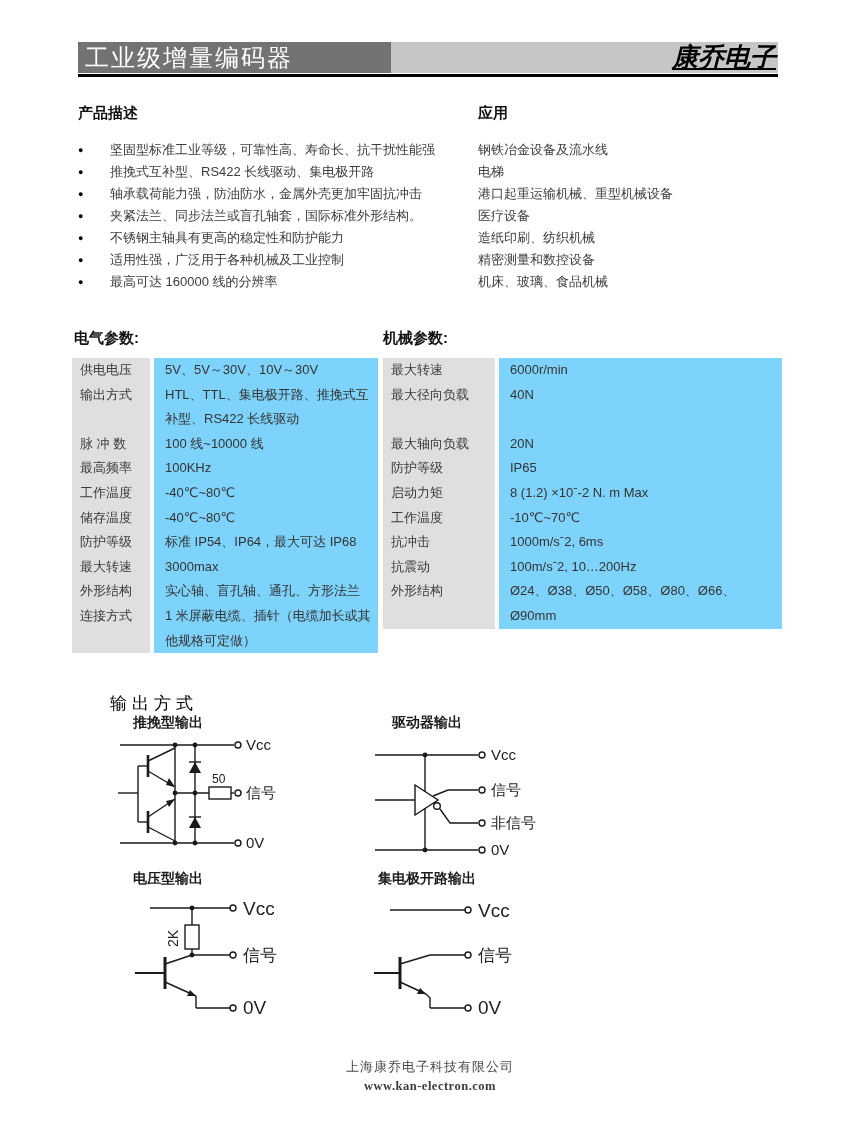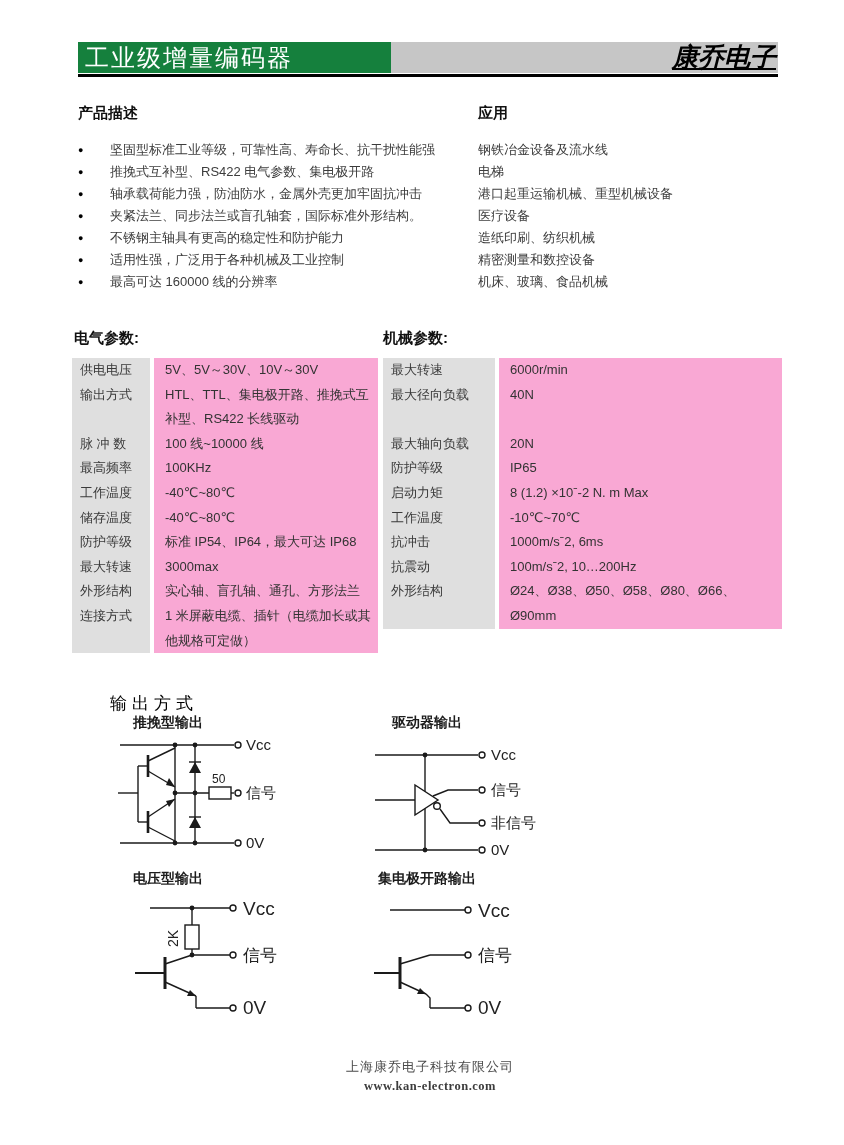--- a/index.html
+++ b/index.html
@@ -4,21 +4,21 @@
 <style>
   html,body { margin:0; padding:0; background:#fff; }
   .page {
     position:relative; width:844px; height:1145px; background:#ffffff;
     font-family:"Liberation Sans","DejaVu Sans",sans-serif; color:#3c3c3c; overflow:hidden;
   }
   
   .hdr { position:absolute; left:78px; top:42px; width:700px; }
   .hdr-bar { display:flex; height:31px; }
   .hdr-black {
-    width:313px; background:#15803d; color:#fff; display:flex; align-items:center;
+    width:313px; background:#737373; color:#fff; display:flex; align-items:center;
     font-family:"Liberation Serif","DejaVu Serif",serif;
     font-size:24px; letter-spacing:2px; padding-left:7px; box-sizing:border-box;
   }
   .hdr-gray {
     flex:1; background:#c6c6c6; display:flex; align-items:center; justify-content:flex-end;
     font-family:"Liberation Serif","DejaVu Serif",serif; font-style:italic; font-weight:bold;
     font-size:26px; color:#000; padding-right:2px;text-decoration:underline;
   }
   .hdr-line { height:3px; background:#000; margin-top:1px; }
   
@@ -26,21 +26,21 @@
   
   .list { position:absolute; font-size:13px; line-height:22px; white-space:nowrap; }
   .bullet-row { display:flex; }
   .bullet { width:32px; font-size:9px; line-height:22px; color:#000; }
   
   .ptable { position:absolute; display:flex; flex-direction:column; font-size:13px; }
   .prow { display:flex; line-height:24.6px; }
   .prow.tall { height:49.2px; }
   .plabel { background:#dfdfdf; color:#3a3a3a; padding-left:8px; box-sizing:border-box; flex-shrink:0; }
   .pgap { width:4px; background:#fff; flex-shrink:0; }
-  .pvalue { background:#f9a8d4; color:#333; flex:1; padding-left:11px; padding-right:6px; box-sizing:border-box; }
+  .pvalue { background:#7dd3fc; color:#333; flex:1; padding-left:11px; padding-right:6px; box-sizing:border-box; }
   .t-elec { left:72px; top:358px; width:306px; }
   .t-elec .plabel { width:78px; }
   .t-mech { left:383px; top:358px; width:399px; }
   .t-mech .plabel { width:112px; }
   
   .out-title {
     position:absolute; left:110px; top:692px;
     font-family:"Liberation Serif","DejaVu Serif",serif;
     font-size:17px; letter-spacing:5px; color:#000;
   }
@@ -67,21 +67,21 @@
   </div>
 
   <div class="sec-title" style="left:78px; top:104px;">产品描述</div>
   <div class="list" style="left:78px; top:139px;">
     <div class="bullet-row">
         <span class="bullet">●</span>
         <span>坚固型标准工业等级，可靠性高、寿命长、抗干扰性能强</span>
       </div>
     <div class="bullet-row">
         <span class="bullet">●</span>
-        <span>推挽式互补型、RS422 电气参数、集电极开路</span>
+        <span>推挽式互补型、RS422 长线驱动、集电极开路</span>
       </div>
     <div class="bullet-row">
         <span class="bullet">●</span>
         <span>轴承载荷能力强，防油防水，金属外壳更加牢固抗冲击</span>
       </div>
     <div class="bullet-row">
         <span class="bullet">●</span>
         <span>夹紧法兰、同步法兰或盲孔轴套，国际标准外形结构。</span>
       </div>
     <div class="bullet-row">

